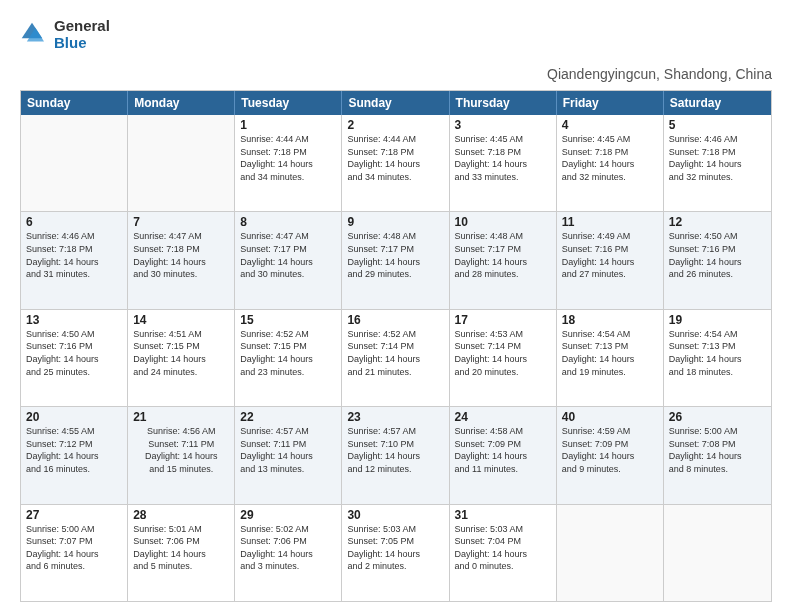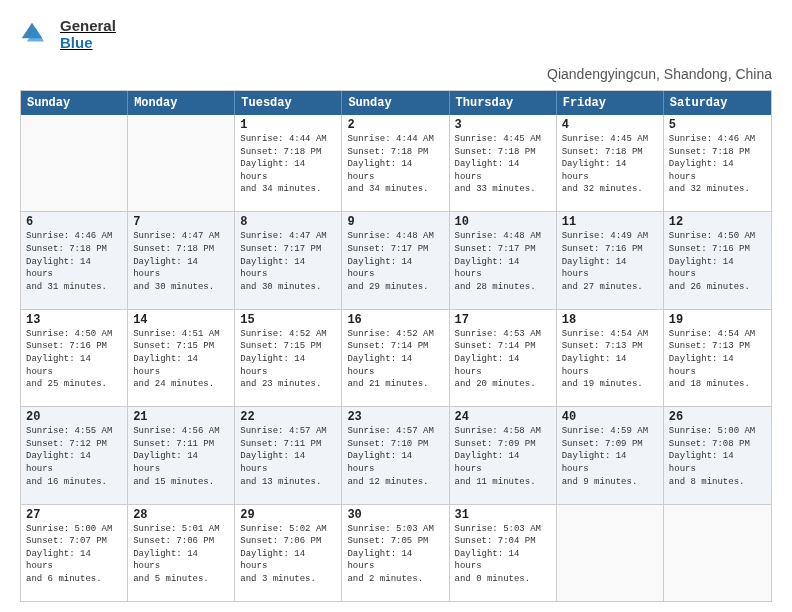--- a/index.html
+++ b/index.html
@@ -19,22 +19,21 @@
     }
     .header {
       display: flex;
       justify-content: space-between;
       align-items: flex-start;
       margin-bottom: 8px;
     }
     .logo {
       display: flex;
       align-items: center;
-      gap: 16px;
-      text-decoration: underline;
+      gap: 10px;
     }
     .logo-text {
       display: flex;
       flex-direction: column;
       line-height: 1.1;
     }
     .logo-general {
       font-size: 15px;
       font-weight: bold;
       color: #333;
@@ -61,21 +60,20 @@
     .location {
       font-size: 14px;
       color: #555;
       margin-top: 48px;
     }
     .calendar {
       flex: 1;
       display: flex;
       flex-direction: column;
       border: 1px solid #ccc;
-      font-family: Liberation Mono, monospace;
     }
     .cal-header {
       display: grid;
       grid-template-columns: repeat(7, 1fr);
       background: #2a6496;
     }
     .cal-header-cell {
       color: #fff;
       font-size: 12px;
       font-weight: bold;
@@ -296,21 +294,21 @@
         <div class="cal-row">
           <div class="cal-cell alt-row">
             <div class="day-num">20</div>
             <div class="cell-info" style="white-space: pre-line;">Sunrise: 4:55 AM
 Sunset: 7:12 PM
 Daylight: 14 hours
 and 16 minutes.</div>
           </div>
           <div class="cal-cell alt-row">
             <div class="day-num">21</div>
-            <div class="cell-info" style="white-space: pre-line;">Sunrise: 4:56 AM
+            <div class="cell-info" style="white-space: pre-line; text-align: center;">Sunrise: 4:56 AM
 Sunset: 7:11 PM
 Daylight: 14 hours
 and 15 minutes.</div>
           </div>
           <div class="cal-cell alt-row">
             <div class="day-num">22</div>
             <div class="cell-info" style="white-space: pre-line;">Sunrise: 4:57 AM
 Sunset: 7:11 PM
 Daylight: 14 hours
 and 13 minutes.</div>

